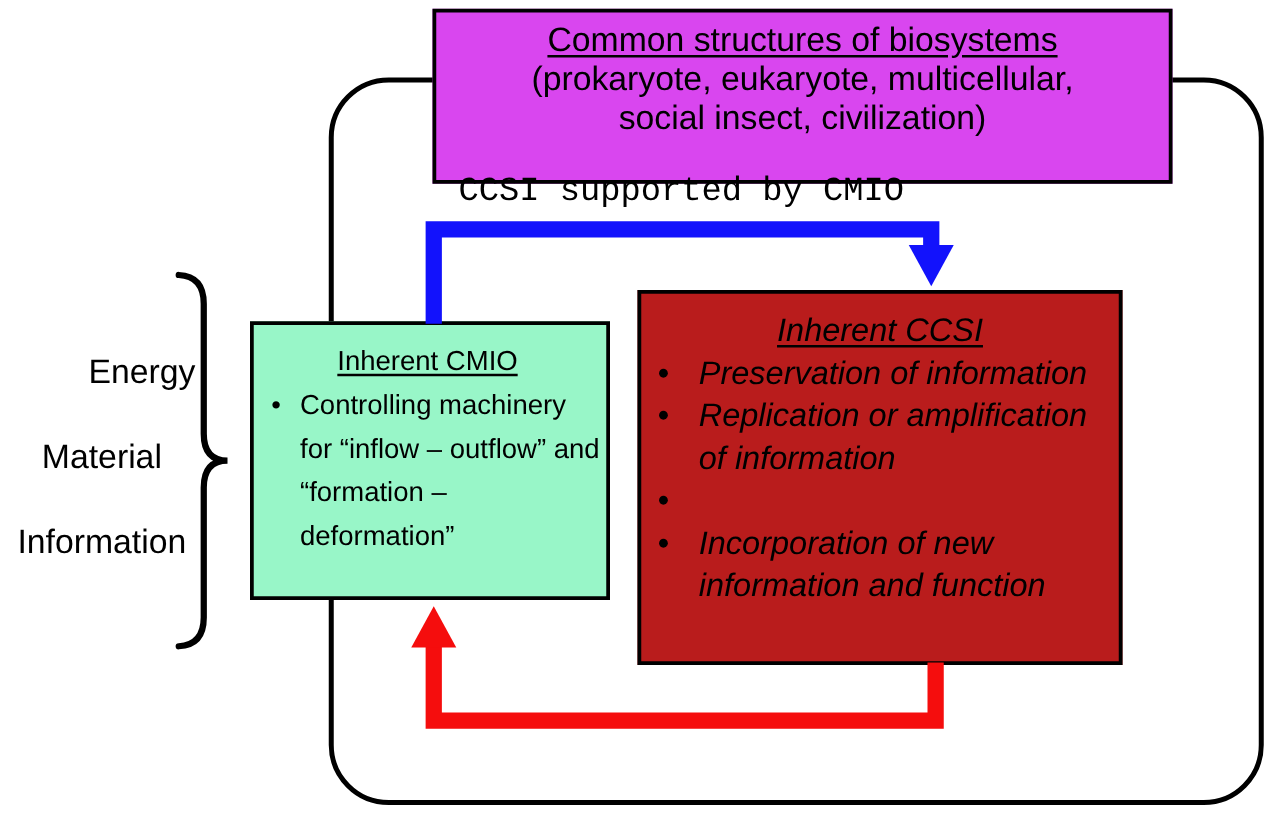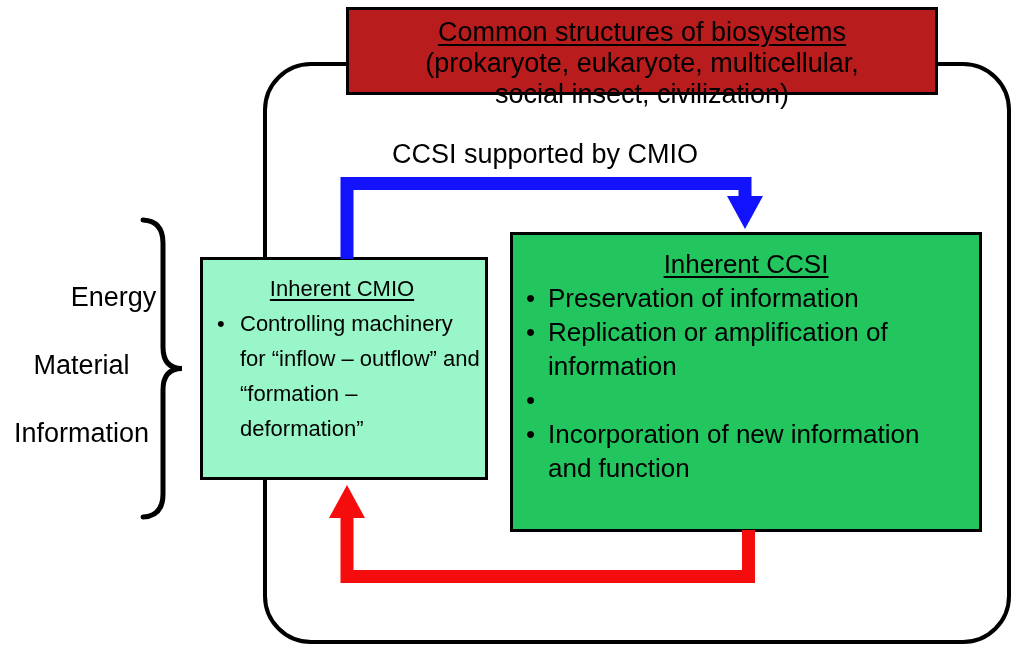--- a/index.html
+++ b/index.html
@@ -33,57 +33,59 @@
     text-decoration: underline;
     text-underline-offset: 3px;
   }
   .bullet-row { display: flex; align-items: flex-start; }
   .bullet-mark { flex: none; }
   .bullet-text { flex: 1; }
 
   
   .biosystems {
     left: 346px; top: 7px;
-    width: 592px; height: 88px;
-    background: #b91c1c;
+    width: 592px; height: 140px;
+    background: #d946ef;
     font-size: 27px; line-height: 31px;
     text-align: center;
     padding-top: 7px;
   }
   .biosystems .box-title { display: block; }
 
   
   .cmio {
     left: 200px; top: 257px;
     width: 288px; height: 223px;
     background: #98f6c8;
     font-size: 22px; line-height: 35px;
     padding: 11px 4px 0 0;
   }
   .cmio .bullet-mark { width: 37px; padding-left: 14px; }
 
   
   .ccsi {
     left: 510px; top: 232px;
-    width: 472px; height: 300px;
-    background: #22c55e;
+    width: 388px; height: 300px;
+    background: #b91c1c;
     font-size: 26px; line-height: 34px;
     padding: 12px 0 0 0;
+    font-style: italic;
   }
   .ccsi .bullet-mark { width: 35px; padding-left: 13px; }
-  .ccsi .bullet-text { max-width: 404px; }
+  .ccsi .bullet-text { max-width: 404px; margin-left: 11px; }
 
   
   .arrow-label {
     position: absolute;
     font-size: 27px;
     line-height: 31px;
     text-align: center;
     z-index: 4;
     white-space: nowrap;
+    font-family: Liberation Mono, monospace;
   }
   .label-top { left: 340px; top: 139px; width: 410px; }
   .label-bottom { left: 345px; top: 590px; width: 410px; }
 
   
   .flow-label {
     position: absolute;
     left: 0;
     width: 163px;
     text-align: center;

